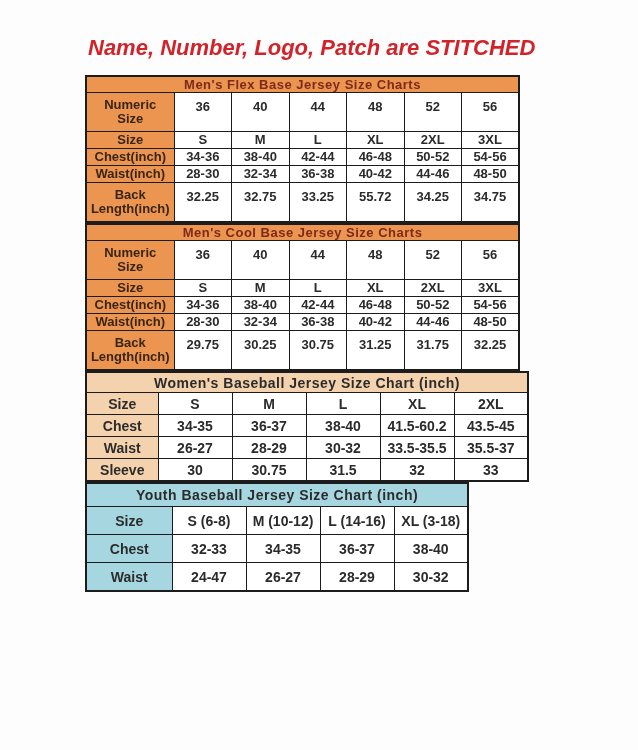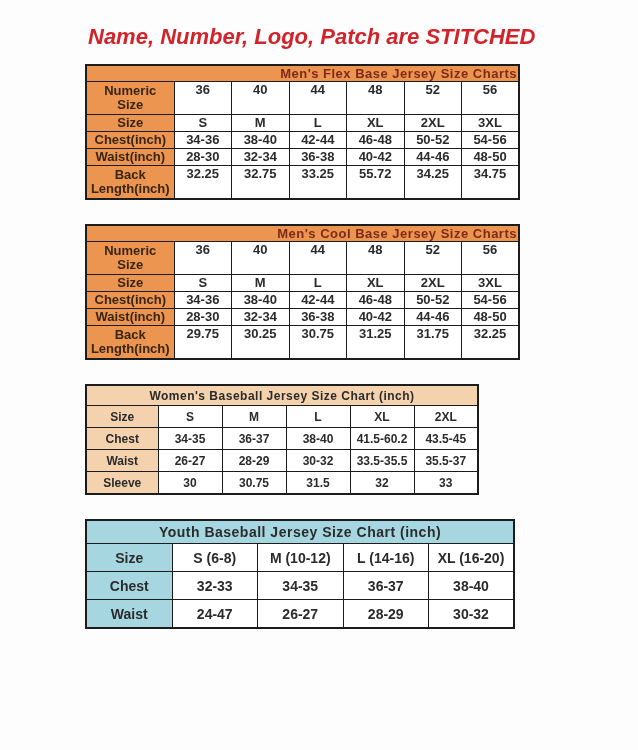--- a/index.html
+++ b/index.html
@@ -15,67 +15,67 @@
     margin:0 70px 0 0;
     text-align:center;
     font-size:46px;
     line-height:1.1;
     font-style:italic;
     font-weight:bold;
     letter-spacing:1px;
     color:var(--accent_red,#d2232a);
   }
   .subtitle{
-    margin:4px 40px 0 88px;
+    margin:15px 40px 0 88px;
     font-size:22px;
     line-height:25px;
     font-weight:bold;
     font-style:italic;
     color:var(--accent_red,#d2232a);
   }
 
   .tables{margin:15px 0 0 85px;}
 
   table.size-table{
     border-collapse:collapse;
     table-layout:fixed;
     border:2px solid var(--border,#1c1c1c);
     font-weight:bold;
     color:var(--text_dark,#2b2b2b);
     background:#ffffff;
   }
-  table.size-table + table.size-table{margin-top:24px;}
+  table.size-table + table.size-table{}
   .size-table th,.size-table td{
     border:1px solid var(--border,#1c1c1c);
     text-align:center;
     vertical-align:middle;
     padding:0 1px;
     overflow:hidden;
   }
   .size-table .table-title{letter-spacing:0.5px;}
   .size-table .row-label{white-space:pre-line;}
-  .size-table tr.tall td{vertical-align:top;padding-top:1px;}
+  .size-table tr.tall td{vertical-align:top;padding-top:7px;}
 
   
   .theme-orange{width:435px;font-size:13px;}
   .theme-orange col.label-col{width:88px;}
-  .theme-orange .table-title{height:15px;background:var(--orange,#ec9550);color:var(--orange_title_text,#7d2a1a);text-align:right;}
+  .theme-orange .table-title{height:15px;background:var(--orange,#ec9550);color:var(--orange_title_text,#7d2a1a);}
   .theme-orange .row-label{background:var(--orange,#ec9550);color:var(--orange_label_text,#3a2513);}
   .theme-orange td,.theme-orange .row-label{height:16px;line-height:1.05;}
   .theme-orange tr.tall td,.theme-orange tr.tall .row-label{height:31px;}
 
   
-  .theme-peach{width:394px;font-size:12px;}
+  .theme-peach{width:444px;font-size:14px;}
   .theme-peach col.label-col{width:72px;}
   .theme-peach .table-title{height:19px;background:var(--peach,#f4d2ad);}
   .theme-peach .row-label{background:var(--peach,#f4d2ad);}
   .theme-peach td,.theme-peach .row-label{height:21px;}
 
   
-  .theme-blue{width:430px;font-size:14px;}
+  .theme-blue{width:384px;font-size:14px;}
   .theme-blue col.label-col{width:86px;}
   .theme-blue .table-title{height:22px;background:var(--blue,#a6d7e1);}
   .theme-blue .row-label{background:var(--blue,#a6d7e1);}
   .theme-blue td,.theme-blue .row-label{height:27px;}
 </style>
 </head>
 <body>
 
 <div class="page">
   <div class="subtitle">
@@ -265,21 +265,21 @@
         </colgroup>
         <tbody>
           <tr>
             <th colspan="5" class="table-title">Youth Baseball Jersey Size Chart (inch)</th>
           </tr>
           <tr class="data-row">
             <th class="row-label">Size</th>
             <td>S (6-8)</td>
             <td>M (10-12)</td>
             <td>L (14-16)</td>
-            <td>XL (16-20)</td>
+            <td>XL (3-18)</td>
           </tr>
           <tr class="data-row">
             <th class="row-label">Chest</th>
             <td>32-33</td>
             <td>34-35</td>
             <td>36-37</td>
             <td>38-40</td>
           </tr>
           <tr class="data-row">
             <th class="row-label">Waist</th>

